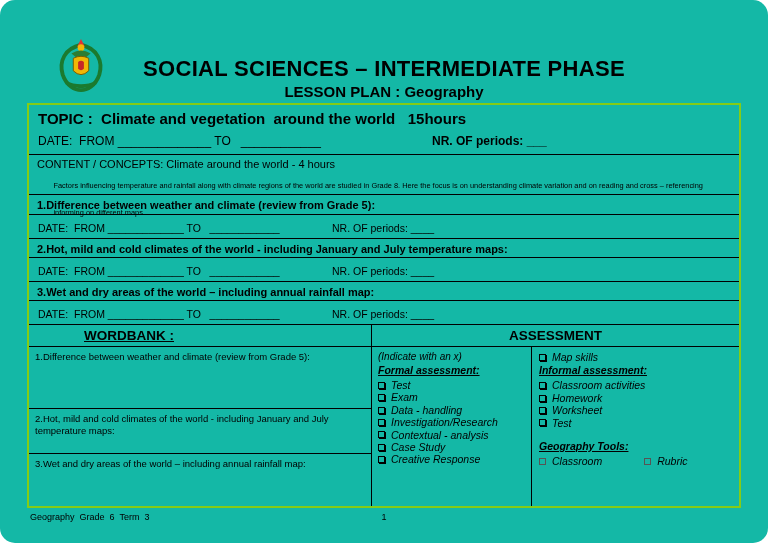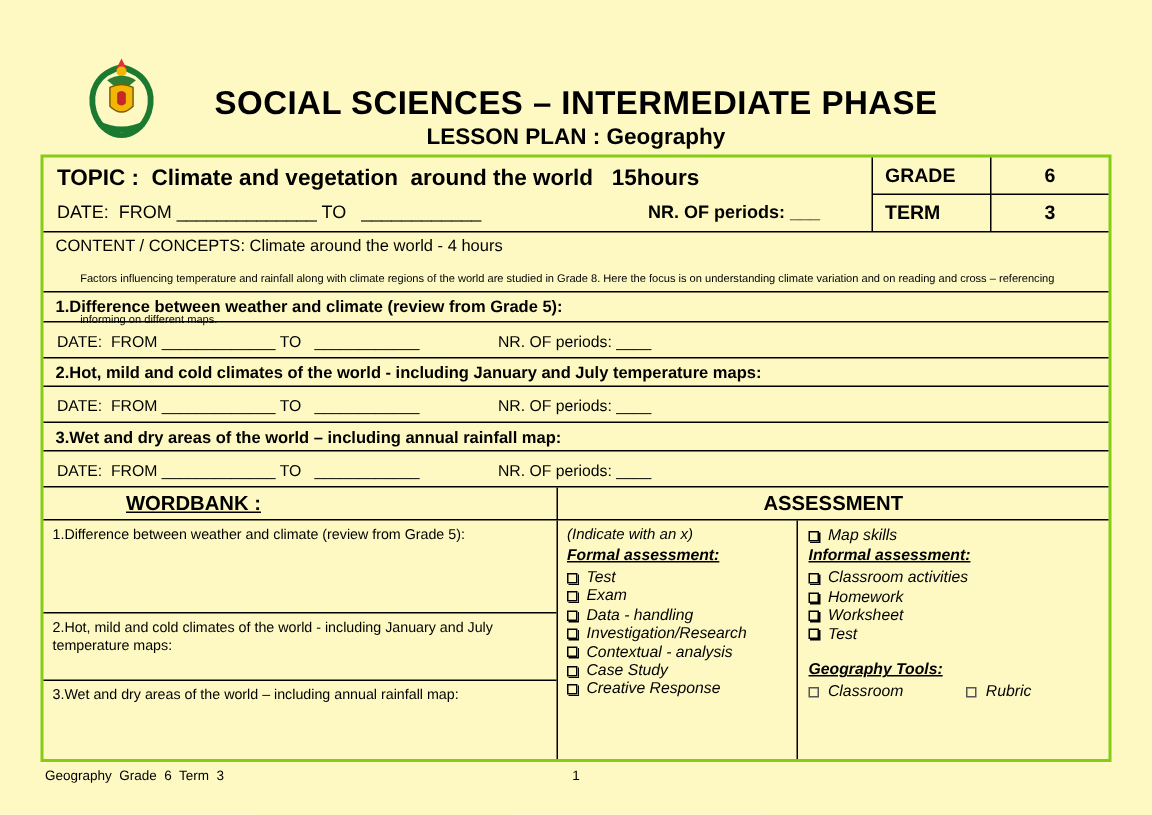--- a/index.html
+++ b/index.html
@@ -1,17 +1,17 @@
 <!DOCTYPE html>
 <html><head>
 <meta charset="utf-8">
 <style>
   html,body{margin:0;padding:0;}
   body{width:768px;height:543px;background:#ffffff;font-family:"Liberation Sans","DejaVu Sans",sans-serif;color:#000;}
-  .page{position:relative;width:768px;height:543px;background:#fef9c3;overflow:hidden;}
+  .page{position:relative;width:768px;height:543px;background:#14b8a6;overflow:hidden;border-radius:15px;}
 
   .logo{position:absolute;left:52px;top:38px;width:58px;height:54px;}
 
   .title{position:absolute;left:0;right:0;top:56px;text-align:center;font-size:22px;font-weight:bold;letter-spacing:.3px;}
   .subtitle{position:absolute;left:0;right:0;top:83px;text-align:center;font-size:15px;font-weight:bold;}
 
   .main-table{position:absolute;left:27px;top:103px;width:714px;height:405px;border:2px solid #84cc16;box-sizing:border-box;}
   .main-table > .trow{position:absolute;left:0;right:0;box-sizing:border-box;}
 
   .row-topic{top:0;height:50px;border-bottom:1px solid #000;}
@@ -81,26 +81,20 @@
 
   <div class="title">SOCIAL SCIENCES – INTERMEDIATE PHASE</div>
   <div class="subtitle">LESSON PLAN  :  Geography</div>
 
   <div class="main-table">
 
     <div class="trow row-topic">
       <div class="topic-title">TOPIC :  Climate and vegetation  around the world   15hours</div>
       <div class="topic-date">DATE:  FROM ______________ TO   ____________</div>
       <div class="topic-periods">NR. OF periods: ___</div>
-      <div class="grade-block">
-        <div class="gcell glabel gtop">GRADE</div>
-        <div class="gcell gvalue gtop">6</div>
-        <div class="gcell glabel">TERM</div>
-        <div class="gcell gvalue">3</div>
-      </div>
     </div>
 
     <div class="trow row-content">
       <div class="content-heading">CONTENT / CONCEPTS:  Climate around the world - 4 hours</div>
       <div class="content-note">
         <span>Factors influencing temperature and rainfall along with climate regions of the world are studied in Grade 8. Here the focus is on understanding climate variation and on reading and cross – referencing</span>
         <br>
         <span>informing on different maps.</span>
       </div>
     </div>

